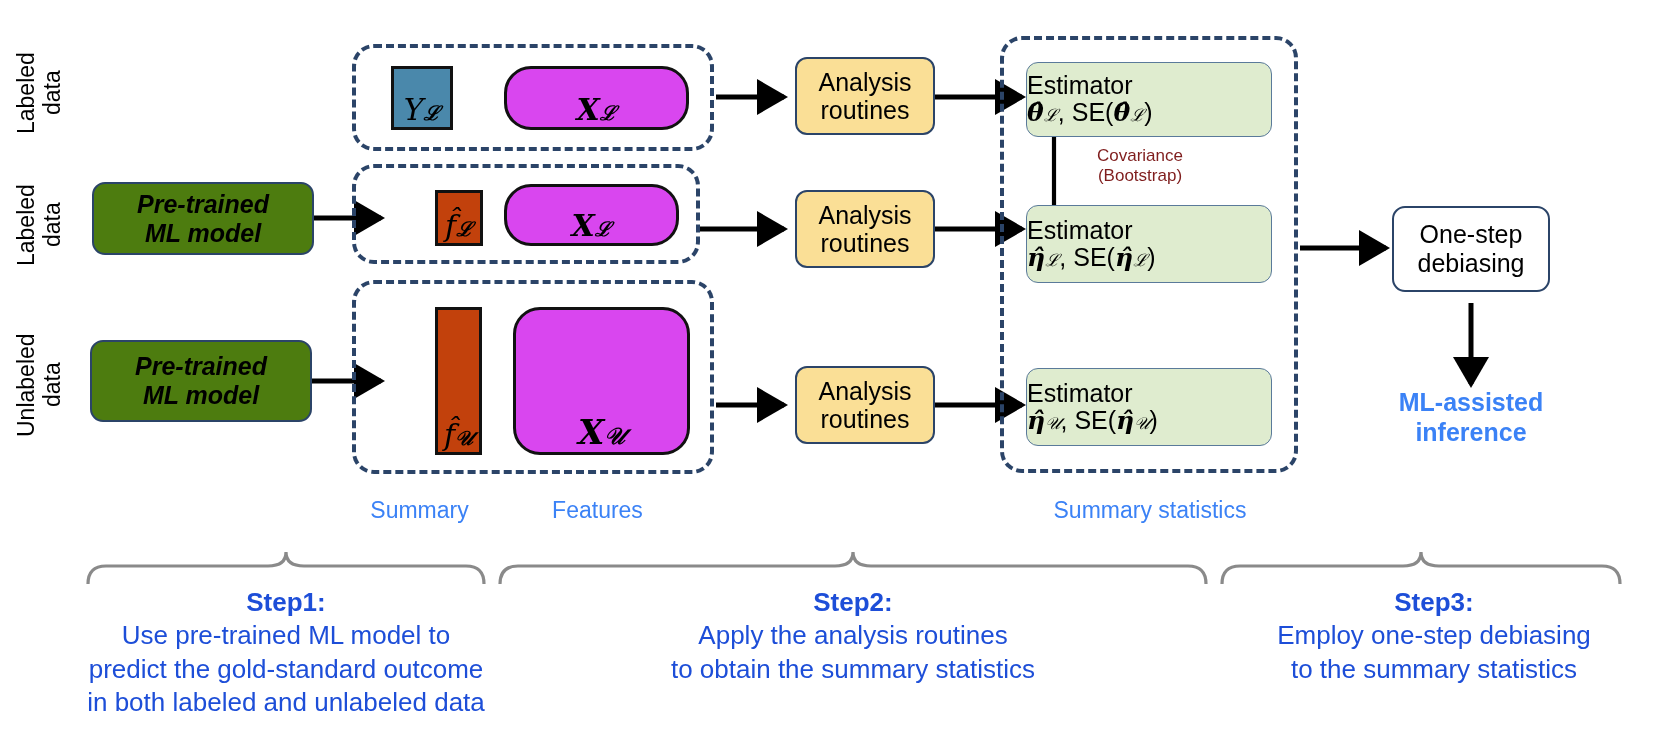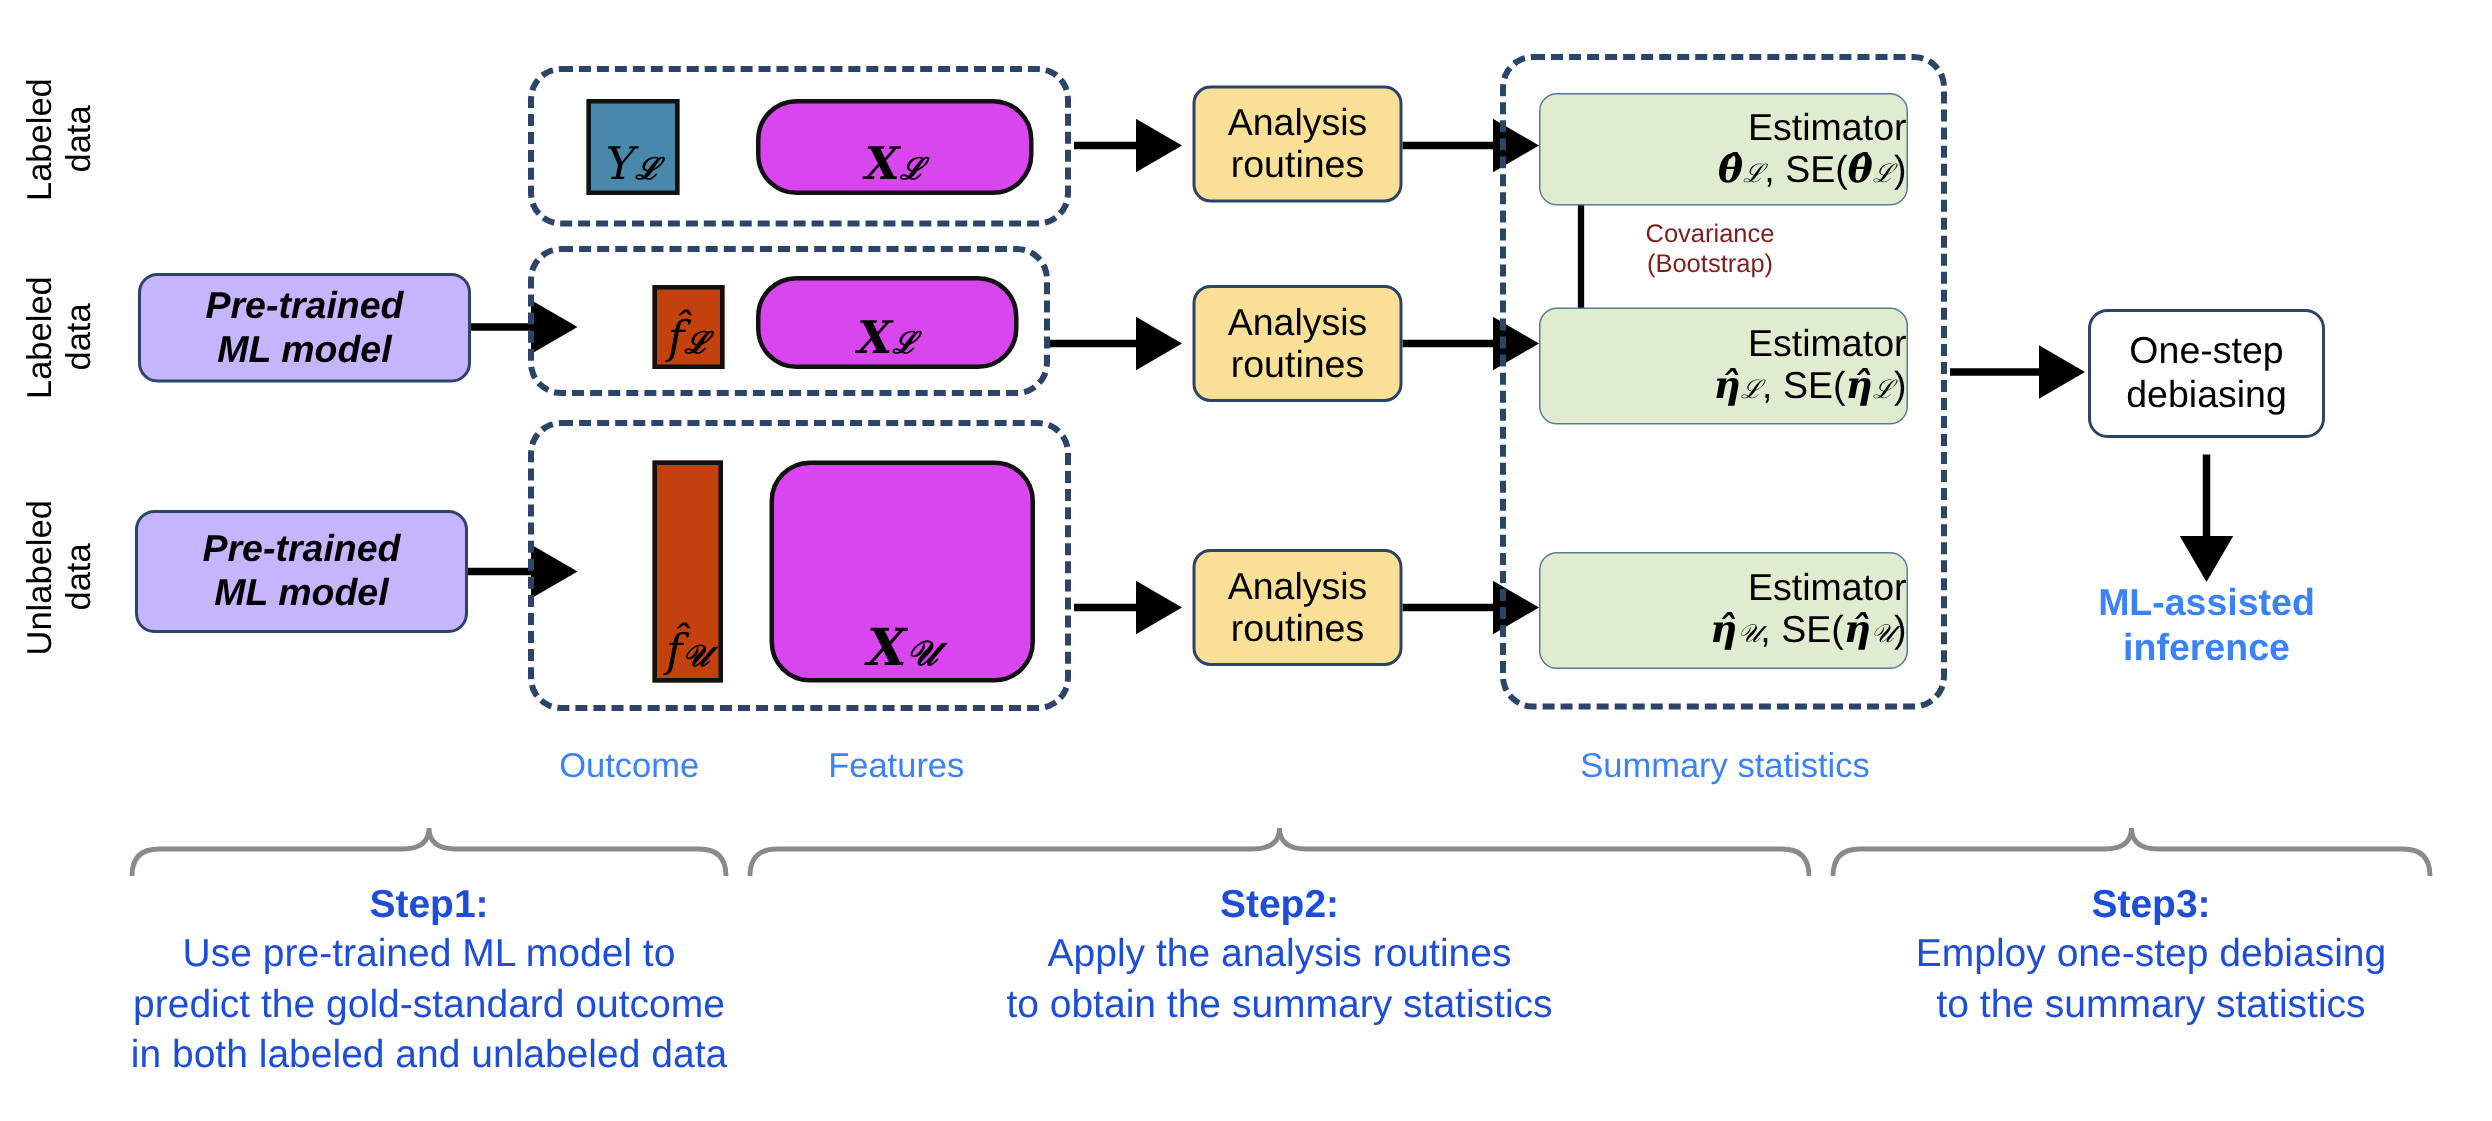--- a/index.html
+++ b/index.html
@@ -25,21 +25,21 @@
     font-size: 23px;
     color: #000;
     line-height: 1.12;
     white-space: pre-line;
     letter-spacing: 0px;
   }
 
   
   .mlbox {
     position: absolute;
-    background: #c4b5fd;
+    background: #4d7c0f;
     border: 2.2px solid #2b4468;
     border-radius: 13px;
     display: flex;
     align-items: center;
     justify-content: center;
     text-align: center;
     font-weight: bold;
     font-style: italic;
     font-size: 25px;
     line-height: 1.16;
@@ -90,21 +90,21 @@
   }
 
   
   .gbox {
     position: absolute;
     background: #dfeccf;
     border: 1.8px solid #5a7a9a;
     border-radius: 12px;
     display: flex;
     flex-direction: column;
-    align-items: flex-end;
+    align-items: flex-start;
     justify-content: center;
     color: #000;
   }
   .gbox .l1 { font-size: 25px; line-height: 1.05; }
   .gbox .l2 { font-size: 25px; line-height: 1.1; margin-top: 1px; font-family:"Liberation Sans", sans-serif; }
   .gbox .l2 .gsym { font-family: "DejaVu Serif", serif; font-weight: bold; font-style: italic; }
   .gbox .l2 .gsub { font-size: 17px; font-family: "DejaVu Serif", serif; font-style: italic; }
 
   
   .wbox {
@@ -277,21 +277,21 @@
 
   <div class="covlabel" style="left:1070px; top:146px; width:140px;">Covariance
 (Bootstrap)</div>
 
   <div class="wbox" style="left:1392px; top:206px; width:158px; height:86px;">One-step
 debiasing</div>
 
   <div class="caption bold" style="left:1371px; top:387px; width:200px; font-size:25px;">ML-assisted
 inference</div>
 
-  <div class="caption" style="left:352px; top:497px; width:135px;">Outcome</div>
+  <div class="caption" style="left:352px; top:497px; width:135px;">Summary</div>
   <div class="caption" style="left:530px; top:497px; width:135px;">Features</div>
   <div class="caption" style="left:1005px; top:497px; width:290px;">Summary statistics</div>
 
   <div class="steptext" style="left:56px; top:586px; width:460px;">
     <span class="sthead">Step1:</span>
     <span class="stbody">Use pre-trained ML model to
 predict the gold-standard outcome
 in both labeled and unlabeled data</span>
   </div>
   <div class="steptext" style="left:623px; top:586px; width:460px;">

